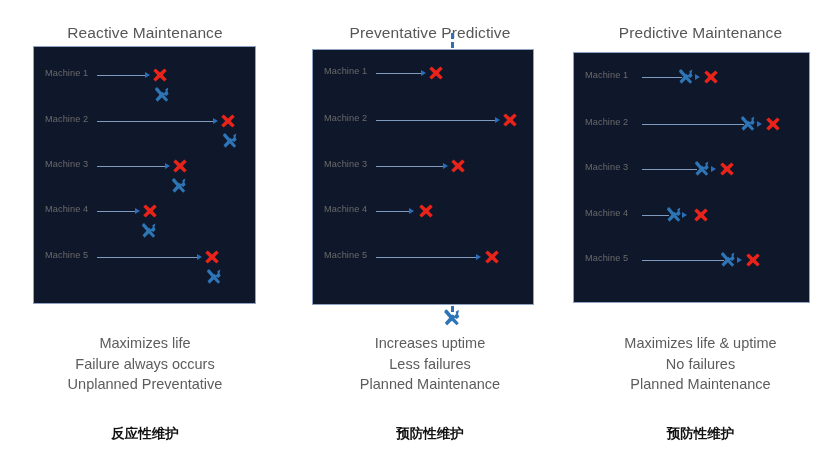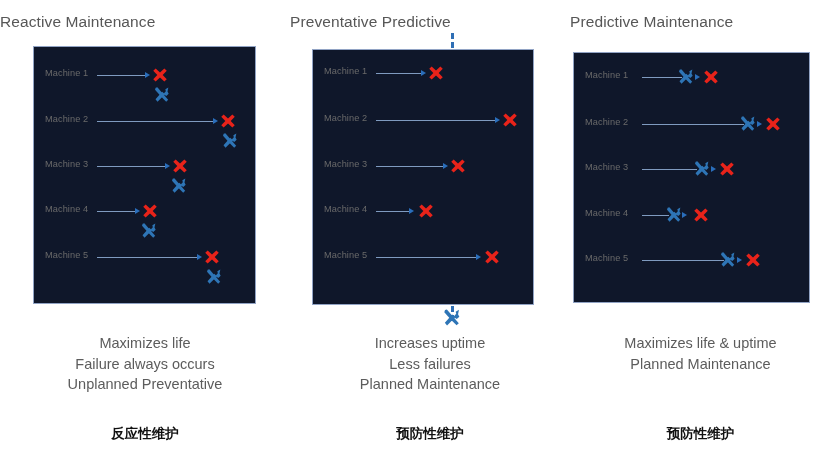--- a/index.html
+++ b/index.html
@@ -19,24 +19,24 @@
     width: 831px;
     height: 457px;
   }
   .panel-col {
     position: absolute;
     top: 0;
     height: 457px;
   }
   .panel-title {
     position: absolute;
-    top: 13px;
+    top: 24px;
     left: 0;
     width: 100%;
-    text-align: left;
+    text-align: center;
     font-size: 15.5px;
     color: #575757;
     letter-spacing: 0.1px;
     white-space: nowrap;
   }
   .chart-box {
     position: absolute;
     border: 1.2px solid #91a3c4;
     background: #0f172a;
     box-sizing: border-box;
@@ -382,18 +382,19 @@
         <div class="x-mark" style="left:170px;">
           <svg viewBox="0 0 24 24" width="18" height="18">
               <path d="M6.2 3.2 L12 8.6 L17.8 3.2 L21 6.4 L15.6 12 L21 17.6 L17.8 20.8 L12 15.4 L6.2 20.8 L3 17.6 L8.4 12 L3 6.4 Z" fill="#e8231a"></path>
             </svg>
         </div>
       </div>
     </div>
 
     <div class="caption" style="top:333px;text-align:center;">
       <div>Maximizes life &amp; uptime</div>
+      <div>No failures</div>
       <div>Planned Maintenance</div>
     </div>
     <div class="caption-zh" style="top:425px;">预防性维护</div>
   </div>
 
 </div>
 
 </body></html>

